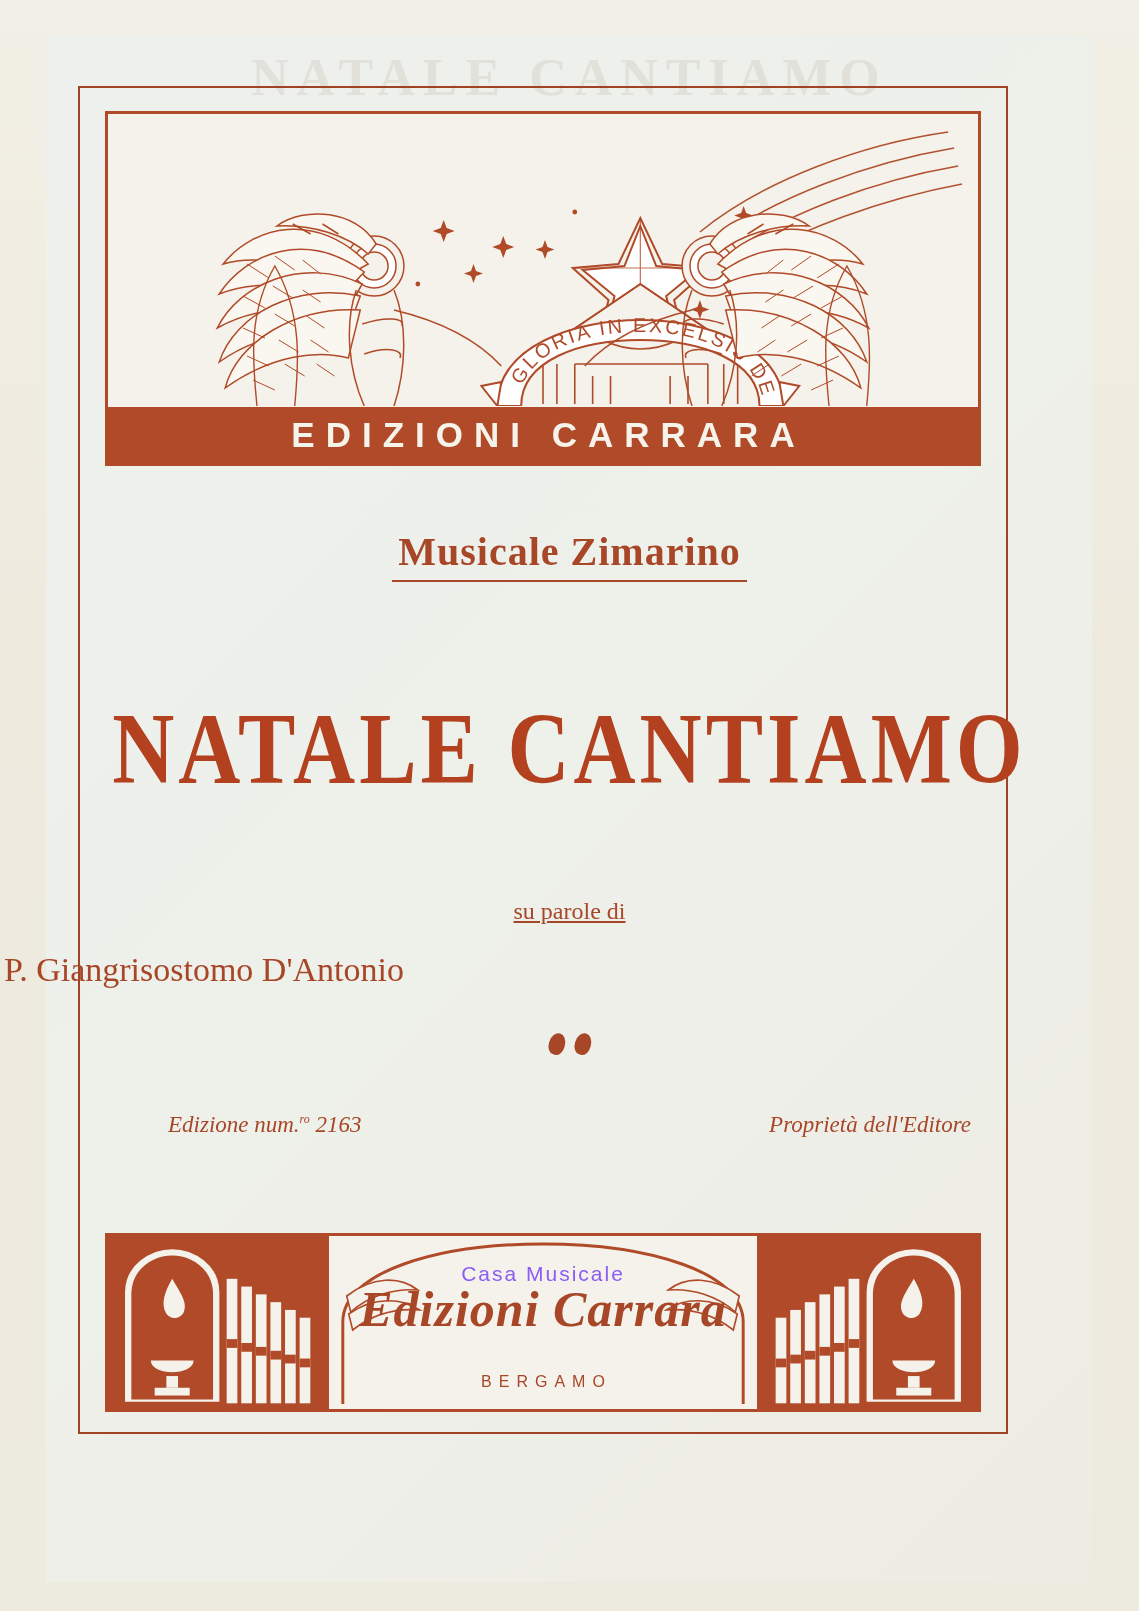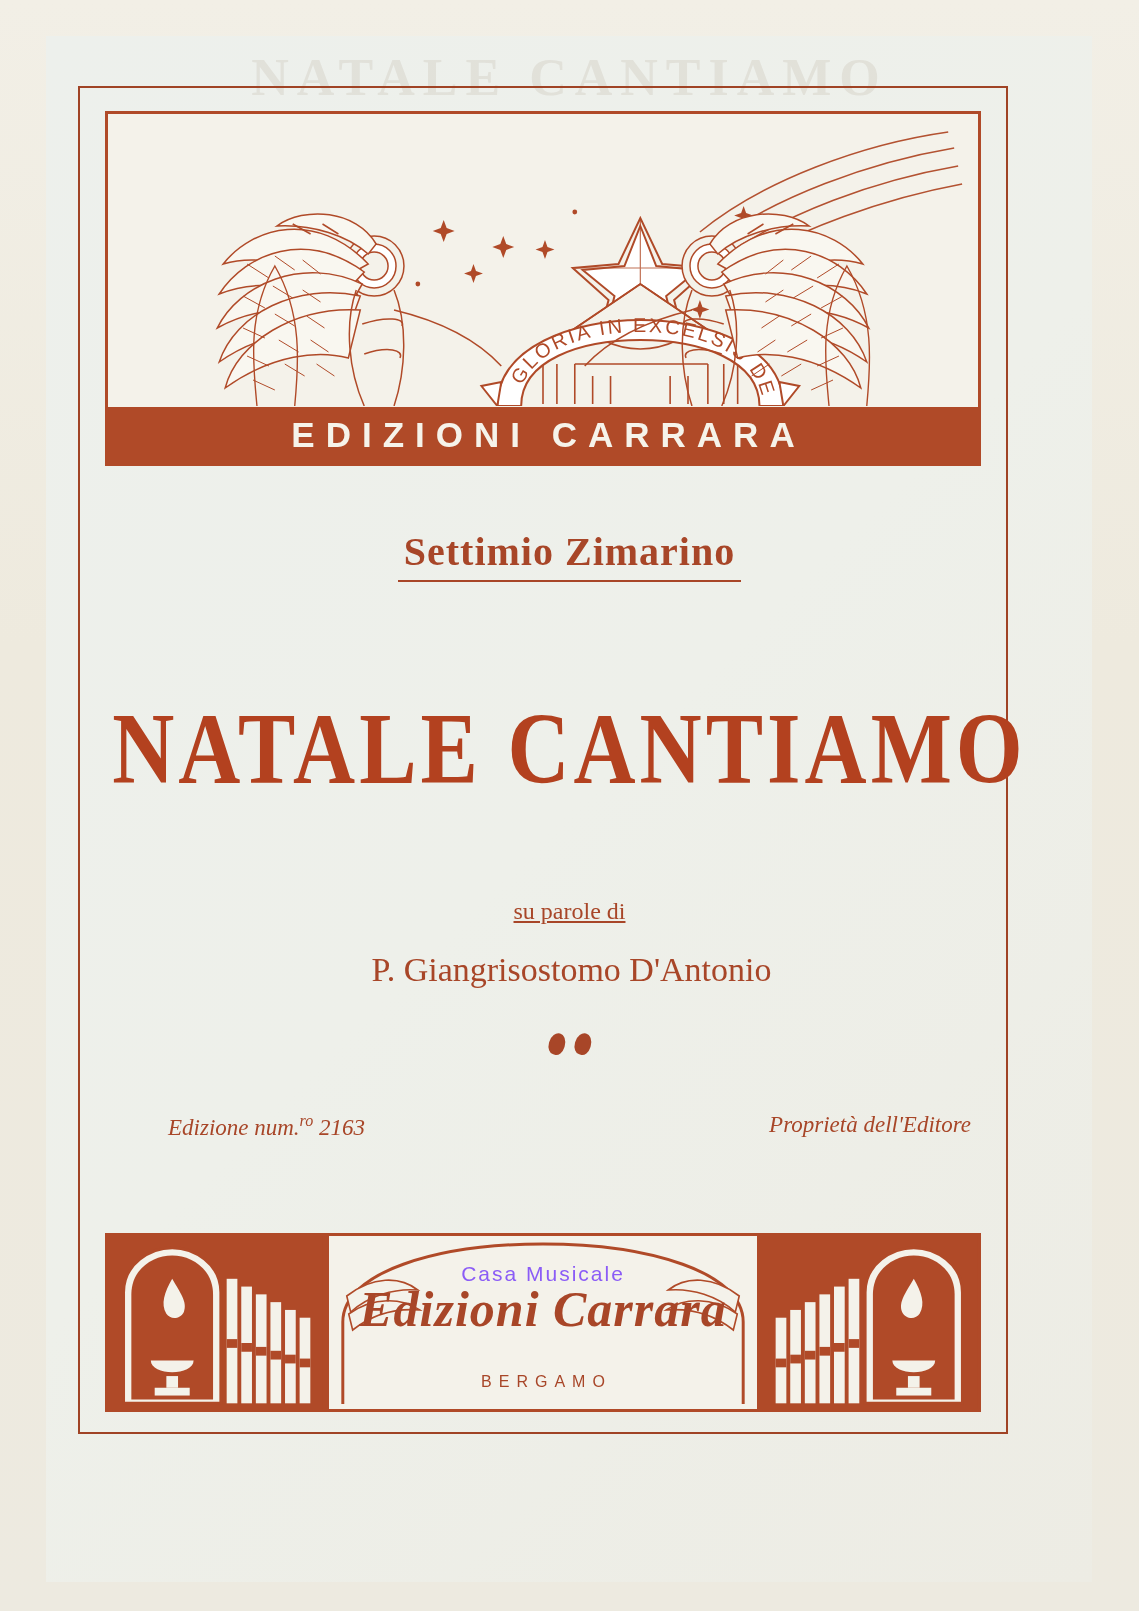--- a/index.html
+++ b/index.html
@@ -125,21 +125,21 @@
     top: 898px;
     text-align: center;
     color: #a84628;
     font-size: 24px;
     text-decoration: underline;
   }
   .lyricist {
     position: absolute;
     left: 4px; right: 0;
     top: 951px;
-    text-align: center;
+    text-align: left;
     color: #a84628;
     font-size: 34px;
   }
 
   
   .ornament {
     position: absolute;
     left: 0; right: 0;
     top: 1028px;
     text-align: center;
@@ -163,21 +163,21 @@
     left: 168px;
     right: 168px;
     top: 1112px;
     display: flex;
     justify-content: space-between;
     color: #a84628;
     font-size: 23px;
     font-style: italic;
     font-family: "Liberation Serif", serif;
   }
-  .edition-row .sup { font-size: 16px; vertical-align: super; text-align: center; }
+  .edition-row .sup { font-size: 12px; vertical-align: super; text-align: center; }
 
   
   .bottom-logo {
     position: absolute;
     left: 105px;
     top: 1233px;
     width: 876px;
     height: 179px;
   }
   .organ {
@@ -380,21 +380,21 @@
       <g stroke="#b04a28" stroke-width="1.4" fill="none">
         <path d="M150 292 C 146 250, 140 200, 168 152 C 196 200, 192 250, 188 292"></path>
         <path d="M726 292 C 722 250, 716 200, 744 152 C 772 200, 768 250, 764 292"></path>
       </g>
     </svg>
 
     <div class="emblem-banner">EDIZIONI CARRARA</div>
   </div>
 
   <div class="composer">
-    <span>Settimio  Zimarino</span>
+    <span>Musicale  Zimarino</span>
   </div>
 
   <div class="title">NATALE  CANTIAMO</div>
   <div class="words-line">su parole di</div>
   <div class="lyricist">P.  Giangrisostomo  D'Antonio</div>
 
   <div class="ornament">
     <i></i><i></i>
   </div>
 

